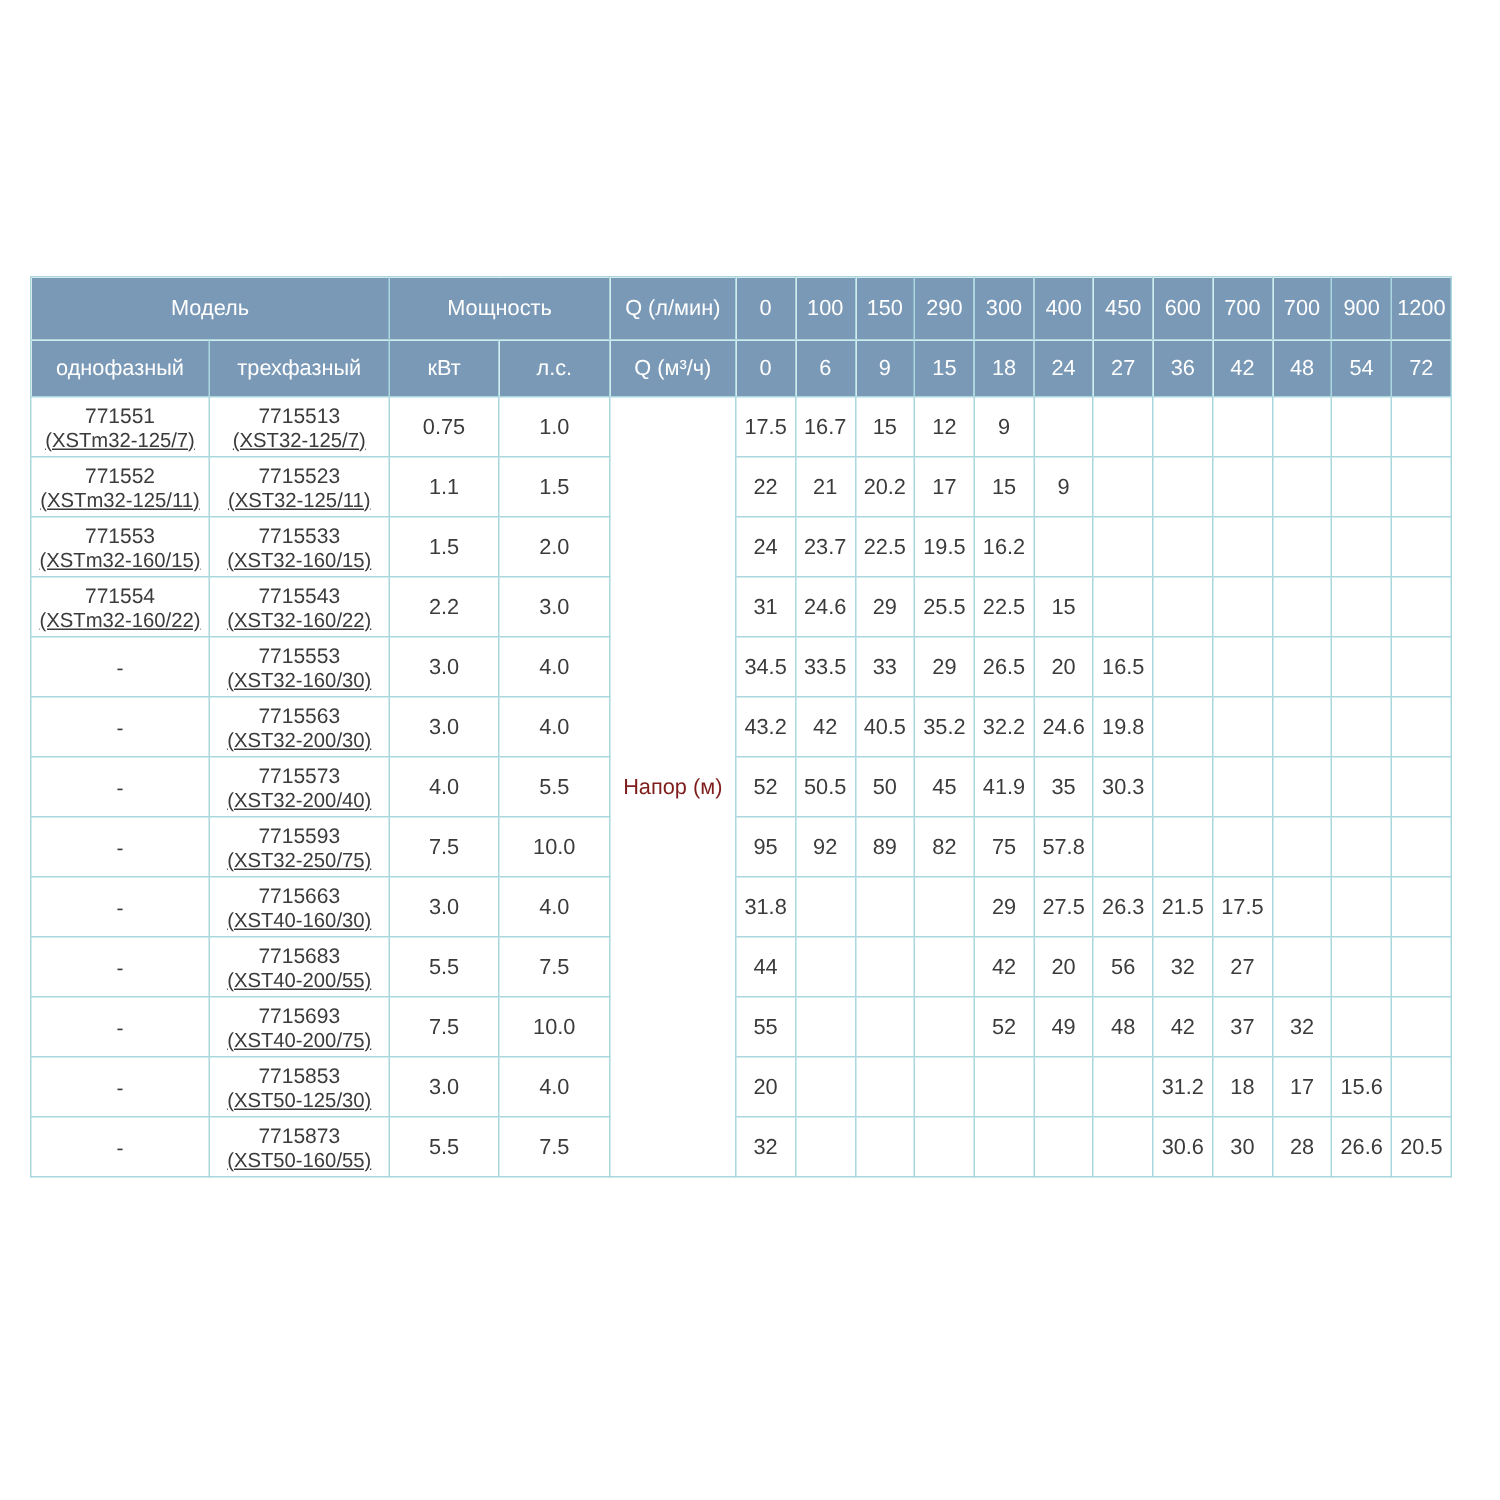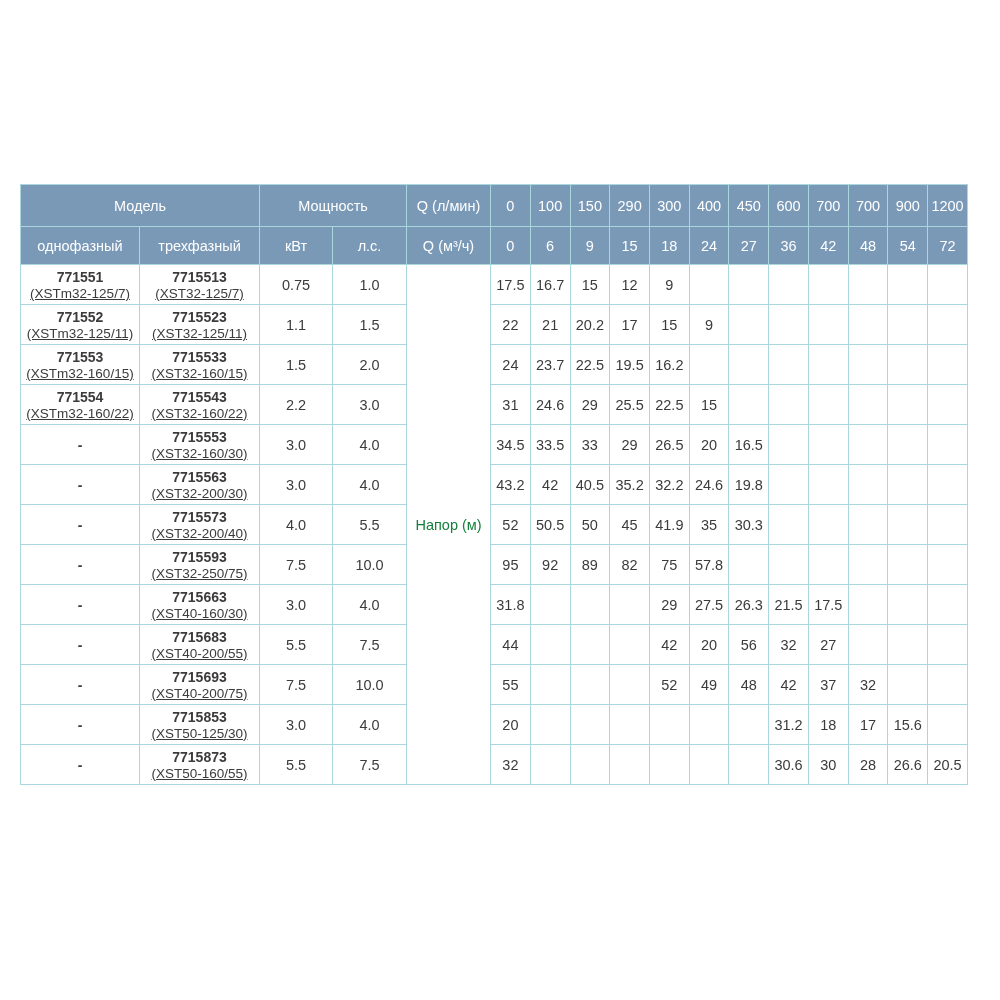--- a/index.html
+++ b/index.html
@@ -26,24 +26,24 @@
     font-size:14.5px;
   }
   thead tr.hrow1{height:42px;}
   thead tr.hrow2{height:38px;}
   tbody tr{height:40px;}
   tbody td{
     color:#3b3b3b;
     font-size:14.5px;
     background:#ffffff;
   }
-  .model-code{display:block;line-height:18px;font-size:14px;font-weight:bold;}
+  .model-code{display:block;line-height:18px;font-size:14px;}
   .model-name{display:block;line-height:16px;font-size:13.5px;text-decoration:underline;}
   .model-name:empty{display:none;}
-  td.head-label-cell{font-size:14.5px;color:#15803d;}
+  td.head-label-cell{font-size:14.5px;color:#7f1d1d;}
 </style>
 </head>
 <body>
 
 <div class="page">
   <table class="spec">
     <colgroup>
       <col style="width:119px">
       <col style="width:120px">
       <col style="width:73px">

